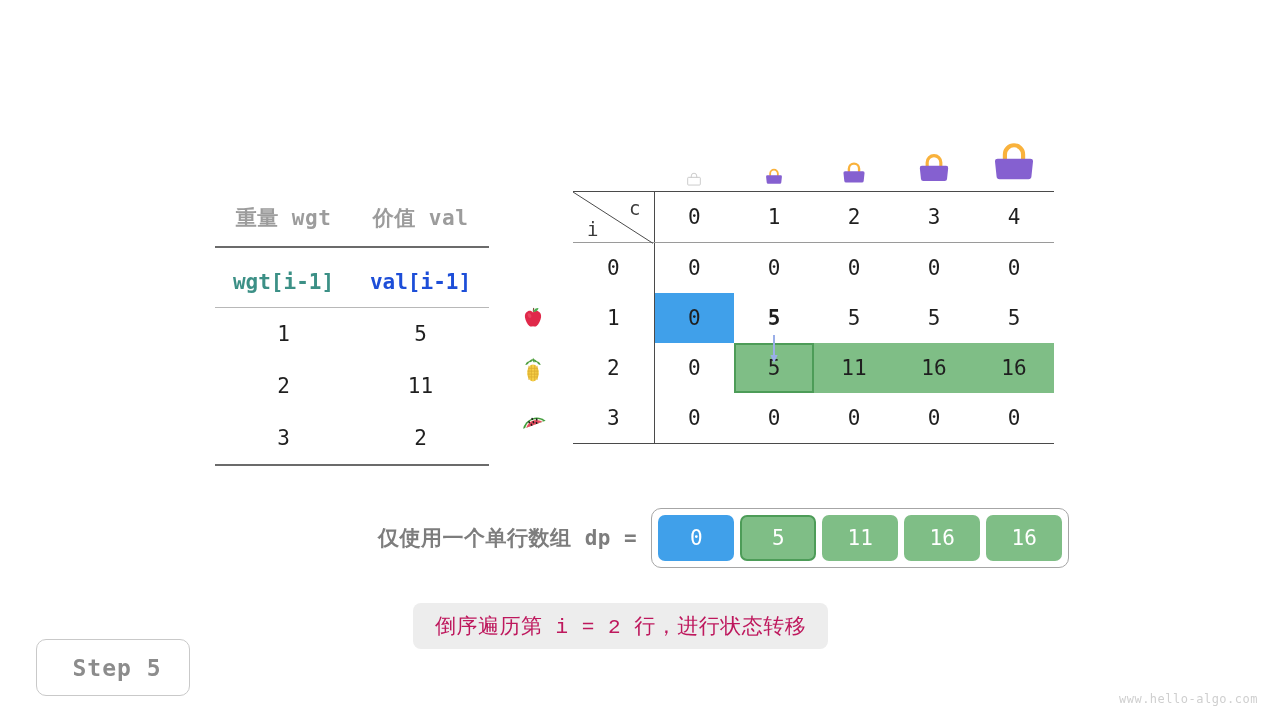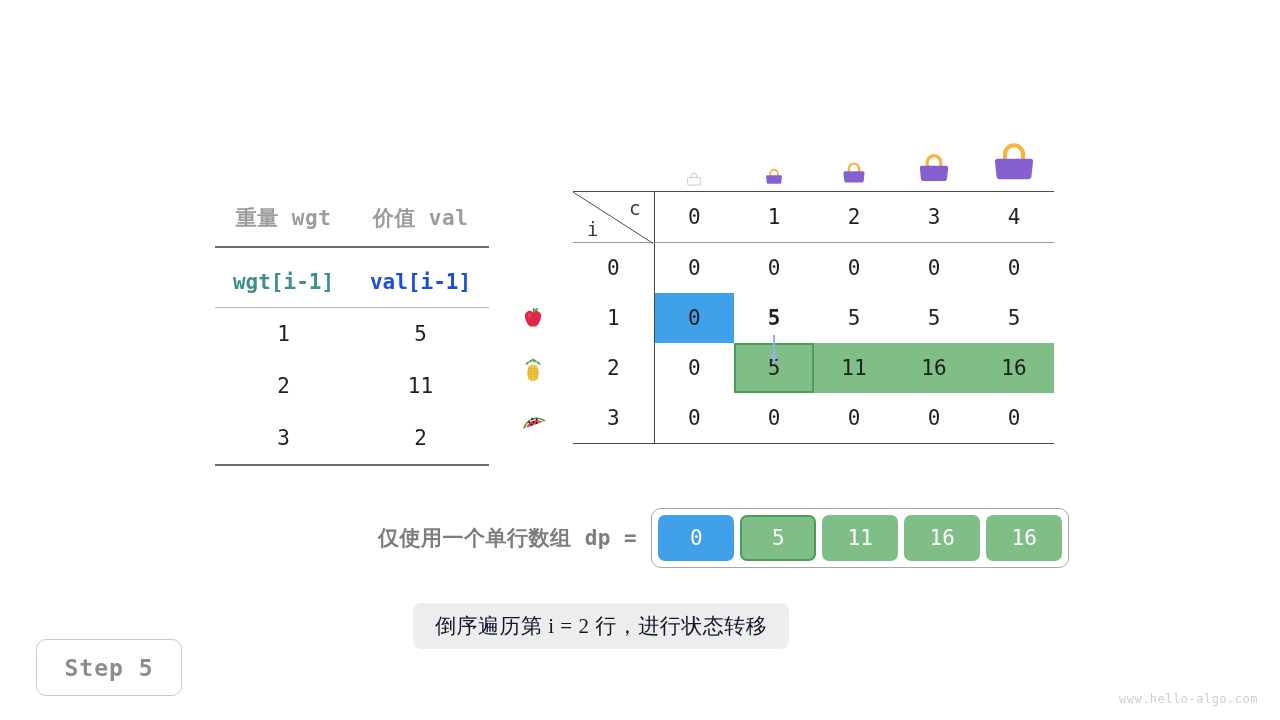--- a/index.html
+++ b/index.html
@@ -212,22 +212,22 @@
 
   
   #caption {
     position: absolute;
     left: 413px;
     top: 603px;
     padding: 9px 22px;
     background: #ededed;
     border-radius: 8px;
     font-size: 21px;
-    color: #0f172a;
-    font-family: Liberation Serif, serif;
+    color: #be185d;
+    font-family: Liberation Mono, monospace;
     letter-spacing: 0.5px;
     white-space: nowrap;
   }
 
   
   #step-badge {
     position: absolute;
     left: 36px;
     top: 639px;
     width: 144px;
@@ -235,20 +235,21 @@
     border: 1.6px solid #c9c9c9;
     border-radius: 10px;
     display: flex;
     align-items: center;
     justify-content: center;
     font-size: 23px;
     font-weight: bold;
     color: #8c8c8c;
     letter-spacing: 1px;
     background: #ffffff;
+    padding-left: 8px;
   }
 
   
   #watermark {
     position: absolute;
     right: 22px;
     bottom: 14px;
     font-size: 12px;
     color: #cfcfcf;
     font-family: "DejaVu Sans Mono", "Liberation Mono", monospace;

